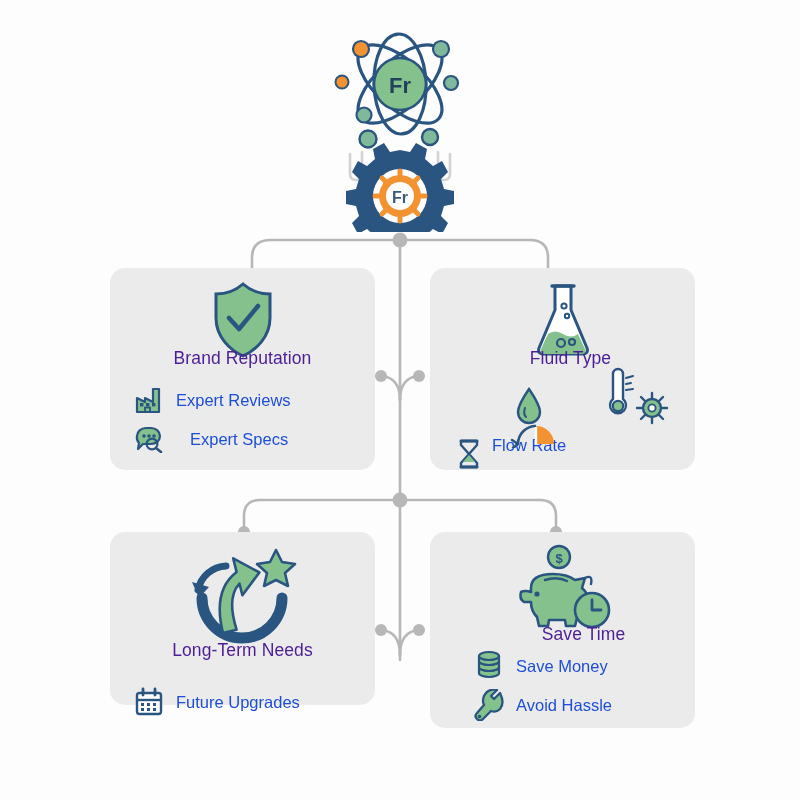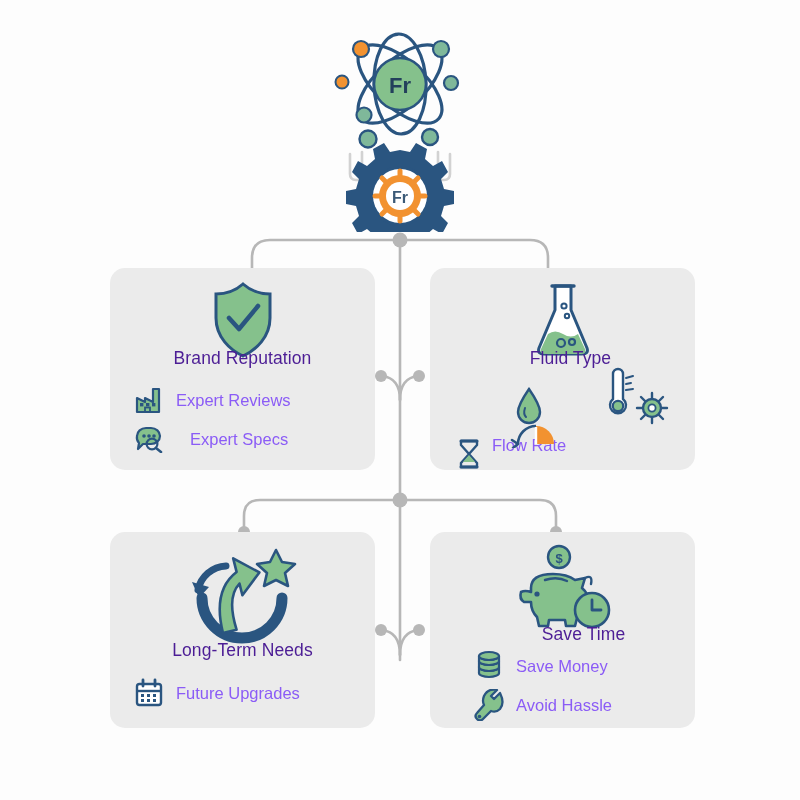--- a/index.html
+++ b/index.html
@@ -36,21 +36,21 @@
 
   
   .card {
     position: absolute;
     background: #ebebeb;
     border-radius: 15px;
     box-sizing: border-box;
   }
   .card.tl { left: 110px; top: 268px;  width: 265px; height: 202px; }
   .card.tr { left: 430px; top: 268px;  width: 265px; height: 202px; }
-  .card.bl { left: 110px; top: 532px;  width: 265px; height: 196px; }
+  .card.bl { left: 110px; top: 532px;  width: 265px; height: 173px; }
   .card.br { left: 430px; top: 532px;  width: 265px; height: 196px; }
 
   .card-hero {
     position: absolute;
     left: 0; right: 0;
     top: 12px;
     display: flex;
     justify-content: center;
     align-items: flex-start;
     height: 86px;
@@ -67,34 +67,34 @@
   .card.bl .card-title { top: 108px; }
   .card.br .card-title { top: 92px; padding-left: 42px; }
   .card.tr .card-title { top: 80px; padding-left: 16px; }
 
   .row {
     position: absolute;
     display: flex;
     align-items: center;
     gap: 10px;
     font-size: 16.5px;
-    color: #8b5cf6;
+    color: #1d4ed8;
     white-space: nowrap;
   }
   .row .ico { display: flex; width: 34px; justify-content: center; flex: 0 0 34px; }
   .row .ico svg { display: block; }
 
   
   .card.tl .row.r1 { left: 22px;  top: 118px; }
   .card.tl .row.r2 { left: 22px;  top: 157px; gap: 24px; }
   
   .card.tr .row.r1 { left: 62px;  top: 118px; flex-direction: column; }
   .card.tr .row.r2 { left: 22px;  top: 170px; }
   
-  .card.bl .row.r1 { left: 22px;  top: 146px; }
+  .card.bl .row.r1 { left: 22px;  top: 155px; }
   
   .card.br .row.r1 { left: 42px;  top: 118px; }
   .card.br .row.r2 { left: 42px;  top: 157px; }
 
   .floating-ico {
     position: absolute;
   }
 </style>
 </head>
 <body>

